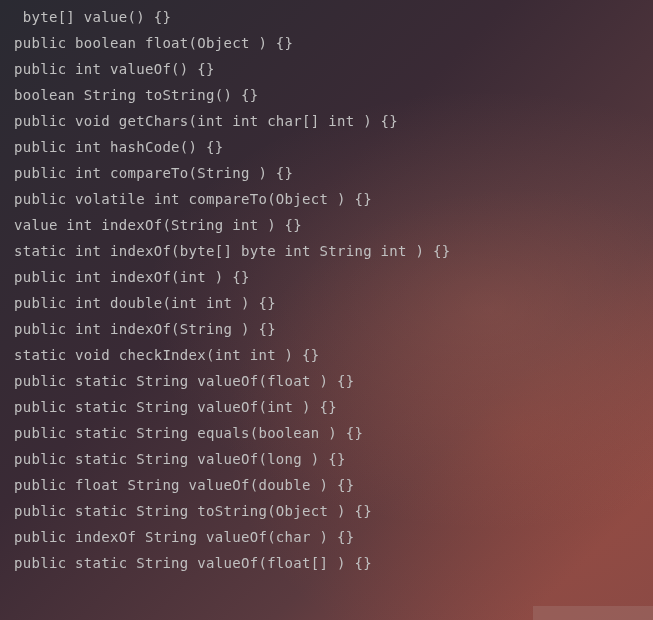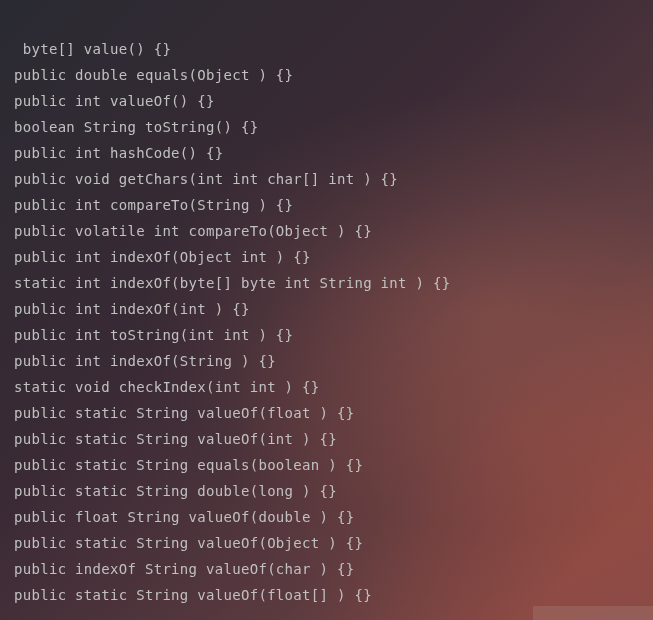--- a/index.html
+++ b/index.html
@@ -25,21 +25,20 @@
       left: 0;
       right: 0;
       bottom: 0;
       background: radial-gradient(ellipse at 75% 50%, rgba(200,120,100,0.25) 0%, transparent 50%),
                   radial-gradient(ellipse at 80% 70%, rgba(180,80,60,0.3) 0%, transparent 40%);
       pointer-events: none;
     }
     .code-container {
       position: relative;
       z-index: 1;
-      margin-top: 32px;
     }
     .code-line {
       padding: 5px 14px;
       white-space: pre;
       font-family: "Consolas", "Monaco", monospace;
       letter-spacing: 0.3px;
     }
     .bottom-bar {
       position: absolute;
       bottom: 0;
@@ -47,36 +46,36 @@
       width: 120px;
       height: 14px;
       background: rgba(200,200,200,0.15);
     }
   </style>
 </head>
 <body>
 
 <div class="code-container">
   <div class="code-line"> byte[] value() {}</div>
-  <div class="code-line">public double equals(Object ) {}</div>
+  <div class="code-line">public boolean float(Object ) {}</div>
   <div class="code-line">public int valueOf() {}</div>
   <div class="code-line">boolean String toString() {}</div>
+  <div class="code-line">public void getChars(int int char[] int ) {}</div>
   <div class="code-line">public int hashCode() {}</div>
-  <div class="code-line">public void getChars(int int char[] int ) {}</div>
   <div class="code-line">public int compareTo(String ) {}</div>
   <div class="code-line">public volatile int compareTo(Object ) {}</div>
-  <div class="code-line">public int indexOf(Object int ) {}</div>
+  <div class="code-line">value int indexOf(String int ) {}</div>
   <div class="code-line">static int indexOf(byte[] byte int String int ) {}</div>
   <div class="code-line">public int indexOf(int ) {}</div>
-  <div class="code-line">public int toString(int int ) {}</div>
+  <div class="code-line">public int double(int int ) {}</div>
   <div class="code-line">public int indexOf(String ) {}</div>
   <div class="code-line">static void checkIndex(int int ) {}</div>
   <div class="code-line">public static String valueOf(float ) {}</div>
   <div class="code-line">public static String valueOf(int ) {}</div>
   <div class="code-line">public static String equals(boolean ) {}</div>
-  <div class="code-line">public static String double(long ) {}</div>
+  <div class="code-line">public static String valueOf(long ) {}</div>
   <div class="code-line">public float String valueOf(double ) {}</div>
-  <div class="code-line">public static String valueOf(Object ) {}</div>
+  <div class="code-line">public static String toString(Object ) {}</div>
   <div class="code-line">public indexOf String valueOf(char ) {}</div>
   <div class="code-line">public static String valueOf(float[] ) {}</div>
 </div>
 
 <div class="bottom-bar"></div>
 
 </body></html>

